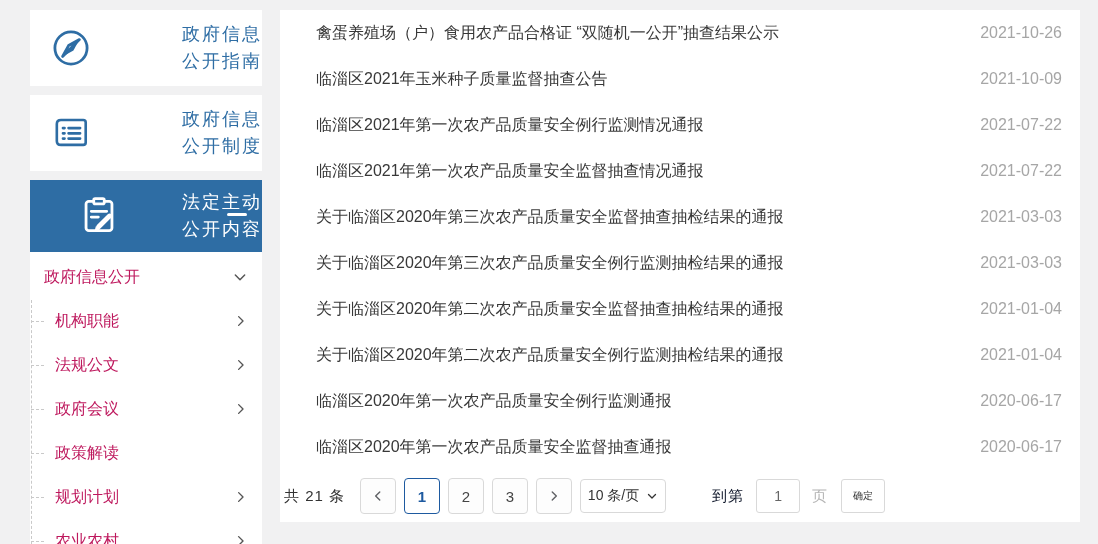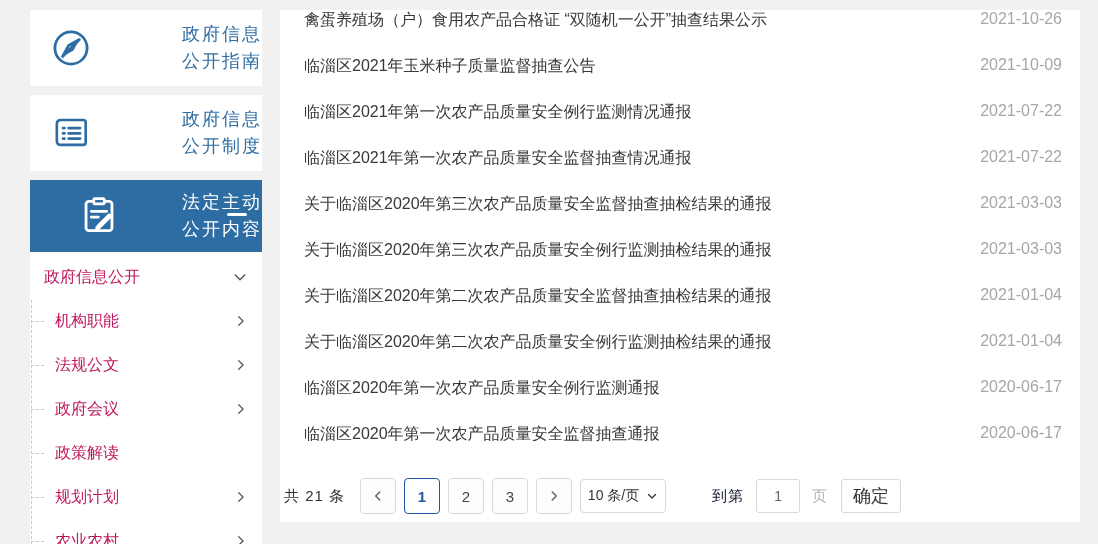--- a/index.html
+++ b/index.html
@@ -20,38 +20,38 @@
   .side-menu { position:absolute; left:30px; top:252px; width:232px; height:292px; background:#ffffff; overflow:hidden; }
   .tree-line { position:absolute; left:1px; top:48px; bottom:0; width:0; border-left:1px dashed #c9c9c9; }
   .menu-item { position:relative; height:44px; display:flex; align-items:center; font-size:16px; color:#be185d; cursor:pointer; }
   .menu-item.lvl1 { padding-left:14px; margin-top:3px; }
   .menu-item.lvl2 { padding-left:25px; }
   .menu-item .chev { position:absolute; right:14px; top:50%; transform:translateY(-50%); display:flex; }
   .tree-dash { position:absolute; left:1px; top:50%; width:13px; height:0; border-top:1px dashed #c9c9c9; }
 
   
   .main-panel { position:absolute; left:280px; top:10px; width:800px; height:512px; background:#ffffff; }
-  .news-row { height:46px; display:flex; align-items:flex-start; justify-content:space-between; padding:0 18px 0 24px; cursor:pointer; }
+  .news-row { height:46px; display:flex; align-items:center; justify-content:space-between; padding:0 18px 0 36px; cursor:pointer; }
   .news-title { font-size:16px; color:#383838; white-space:nowrap; overflow:hidden; }
   .news-date { flex:none; margin-left:24px; font-size:16px; color:#a6a6a6; }
 
   
   .pager { height:52px; display:flex; align-items:center; padding-left:4px; }
   .pager-total { font-size:15px; color:#333333; margin-right:15px; letter-spacing:1px; }
   .pbtn { width:36px; height:36px; margin-right:8px; border:1px solid #d9d9d9; border-radius:4px; background:#fdfdfd;
           display:flex; align-items:center; justify-content:center; font-size:15px; color:#444; cursor:pointer; }
   .pbtn.active { border-color:#1e5aa0; color:#1e5aa0; font-weight:bold; background:#ffffff; }
   .page-size { width:86px; height:34px; border:1px solid #d9d9d9; border-radius:4px; background:#ffffff;
                display:flex; align-items:center; justify-content:center; gap:7px; font-size:14px; color:#333; cursor:pointer; }
   .goto-label { margin-left:46px; font-size:15px; color:#0f172a; letter-spacing:1px; }
   .goto-input { width:44px; height:34px; margin-left:12px; border:1px solid #d9d9d9; border-radius:3px; text-align:center;
                 font-size:14px; color:#666; outline:none; background:#ffffff; font-family:inherit; }
   .goto-suffix { margin-left:12px; font-size:15px; color:#b5b5b5; }
   .confirm-btn { margin-left:14px; height:34px; padding:0 11px; border:1px solid #d9d9d9; border-radius:3px;
-                 background:#ffffff; font-size:18px; color:#333; cursor:pointer; font-family:inherit; }
+                 background:#ffffff; font-size:10px; color:#333; cursor:pointer; font-family:inherit; }
 </style>
 </head>
 <body>
 
 <div class="page">
 
   <div class="side-card card-guide">
     <span class="icon-box">
       <svg viewBox="0 0 24 24" width="42" height="42" fill="none" stroke="#2e6da4" stroke-width="1.6">
         <circle cx="12" cy="12" r="9.2"></circle>

